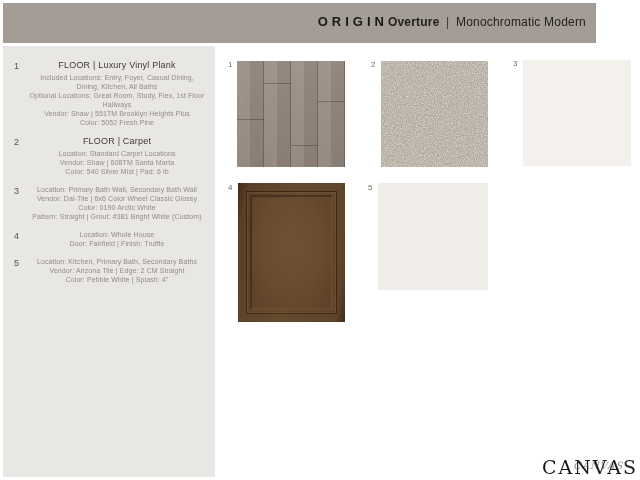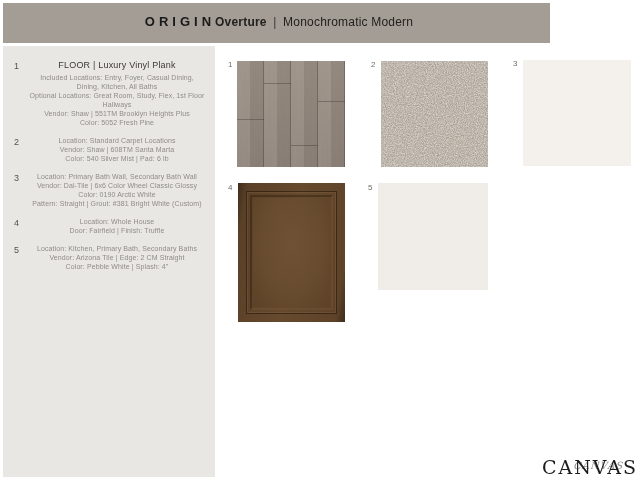--- a/index.html
+++ b/index.html
@@ -4,23 +4,23 @@
 <style>
   html,body{margin:0;padding:0;}
   body{
     width:640px;height:480px;position:relative;overflow:hidden;
     background:#ffffff;
     font-family:"Liberation Sans","DejaVu Sans",sans-serif;
     -webkit-font-smoothing:antialiased;
   }
   
   .header{
-    position:absolute;left:3px;top:3px;width:547px;height:40px;
+    position:absolute;left:3px;top:3px;width:593px;height:40px;
     background:var(--header_bg,#a49d95);
-    display:flex;align-items:center;justify-content:center;
+    display:flex;align-items:center;justify-content:flex-end;
     padding:0 10px 3px 15px;box-sizing:border-box;
   }
   .brand{
     font-size:13px;font-weight:bold;letter-spacing:4px;color:#191919;
   }
   .header-right{font-size:12px;color:#23211f;letter-spacing:0.2px;}
   .header-right .coll{font-weight:bold;}
   .header-right .sep{color:#3a3836;padding:0 3px;}
   
   .sidebar{
@@ -130,20 +130,21 @@
       <div class="spec-line">Included Locations: Entry, Foyer, Casual Dining, Dining, Kitchen, All Baths</div>
       <div class="spec-line">Optional Locations: Great Room, Study, Flex, 1st Floor Hallways</div>
       <div class="spec-line">Vendor: Shaw | 551TM Brooklyn Heights Plus</div>
       <div class="spec-line">Color: 5052 Fresh Pine</div>
     </div>
   </div>
 
   <div class="spec">
     <div class="spec-num">2</div>
     <div class="spec-body">
+      <div class="spec-title">FLOOR | Carpet</div>
       <div class="spec-line">Location: Standard Carpet Locations</div>
       <div class="spec-line">Vendor: Shaw | 608TM Santa Marta</div>
       <div class="spec-line">Color: 540 Silver Mist | Pad: 6 lb</div>
     </div>
   </div>
 
   <div class="spec">
     <div class="spec-num">3</div>
     <div class="spec-body">
       <div class="spec-line">Location: Primary Bath Wall, Secondary Bath Wall</div>

